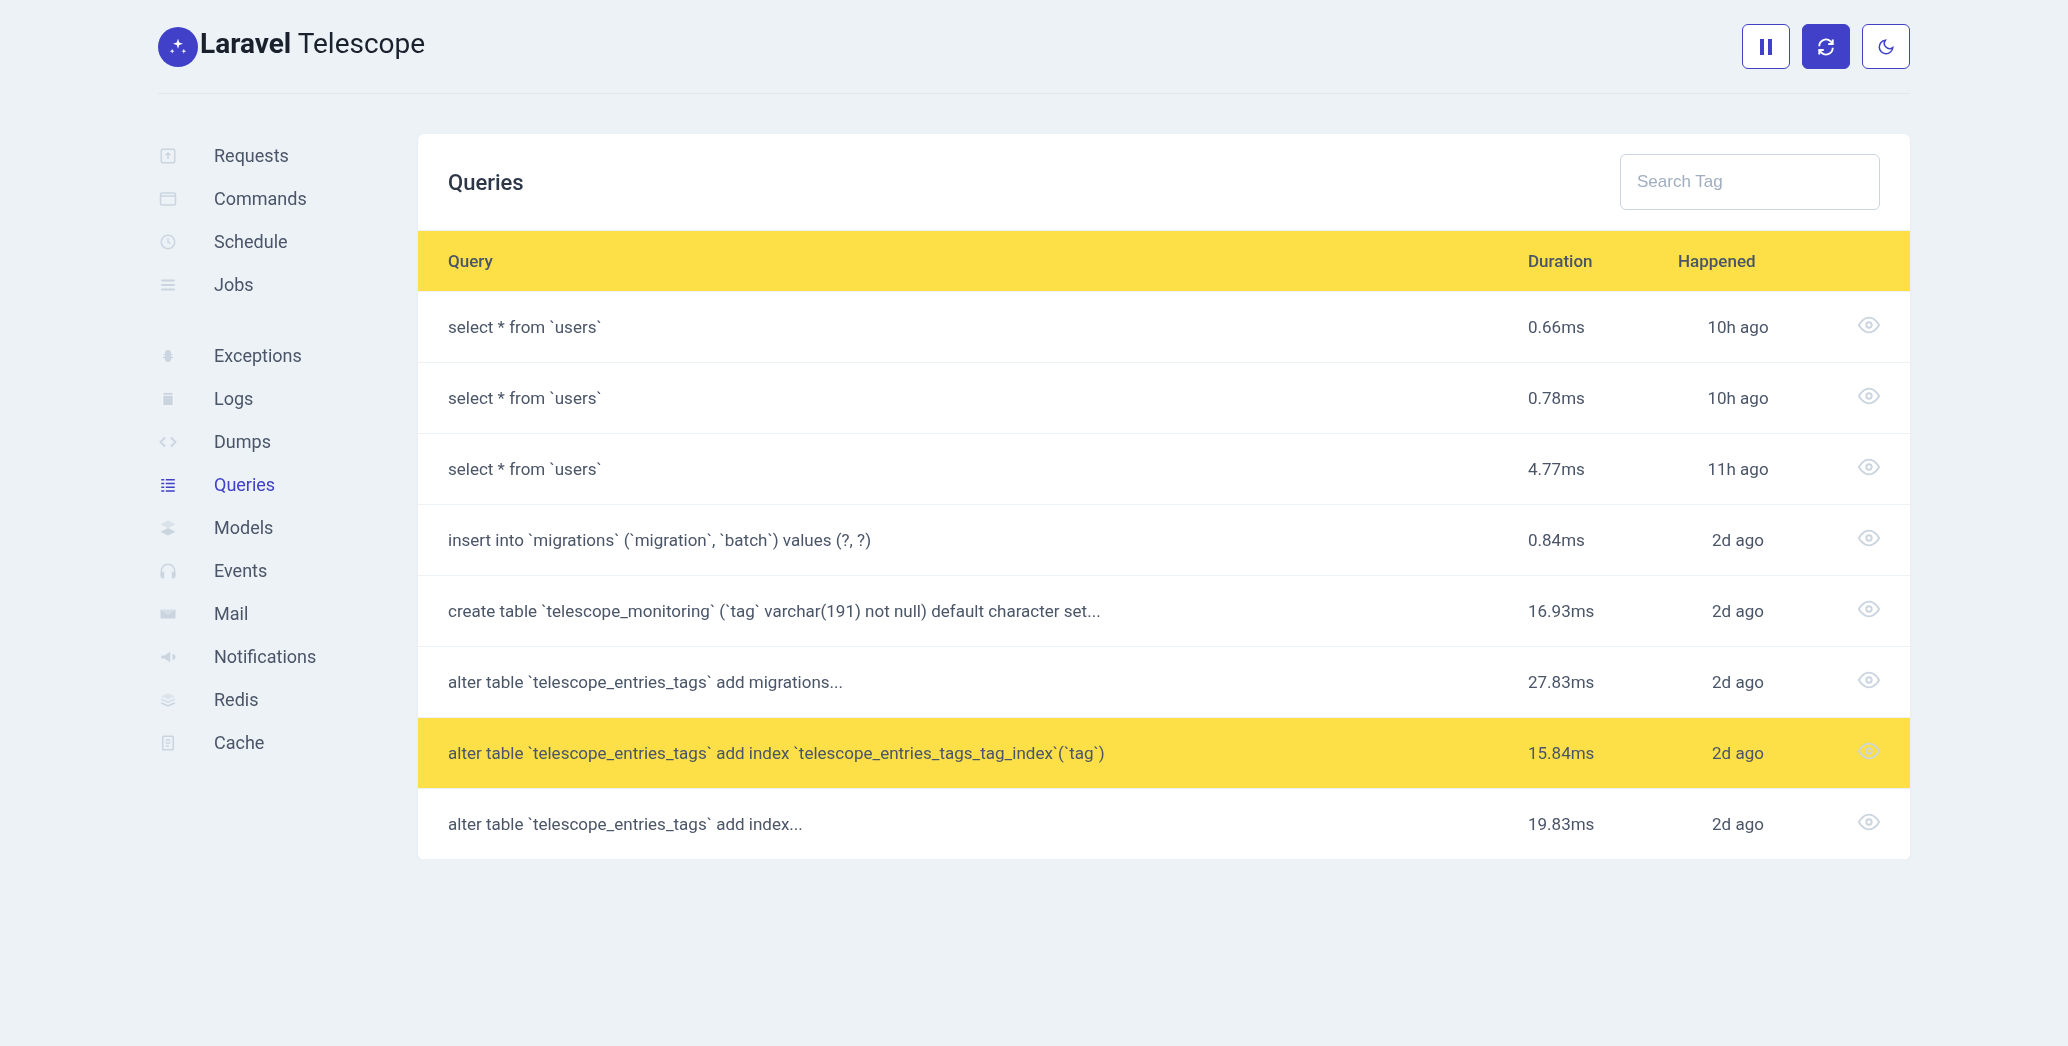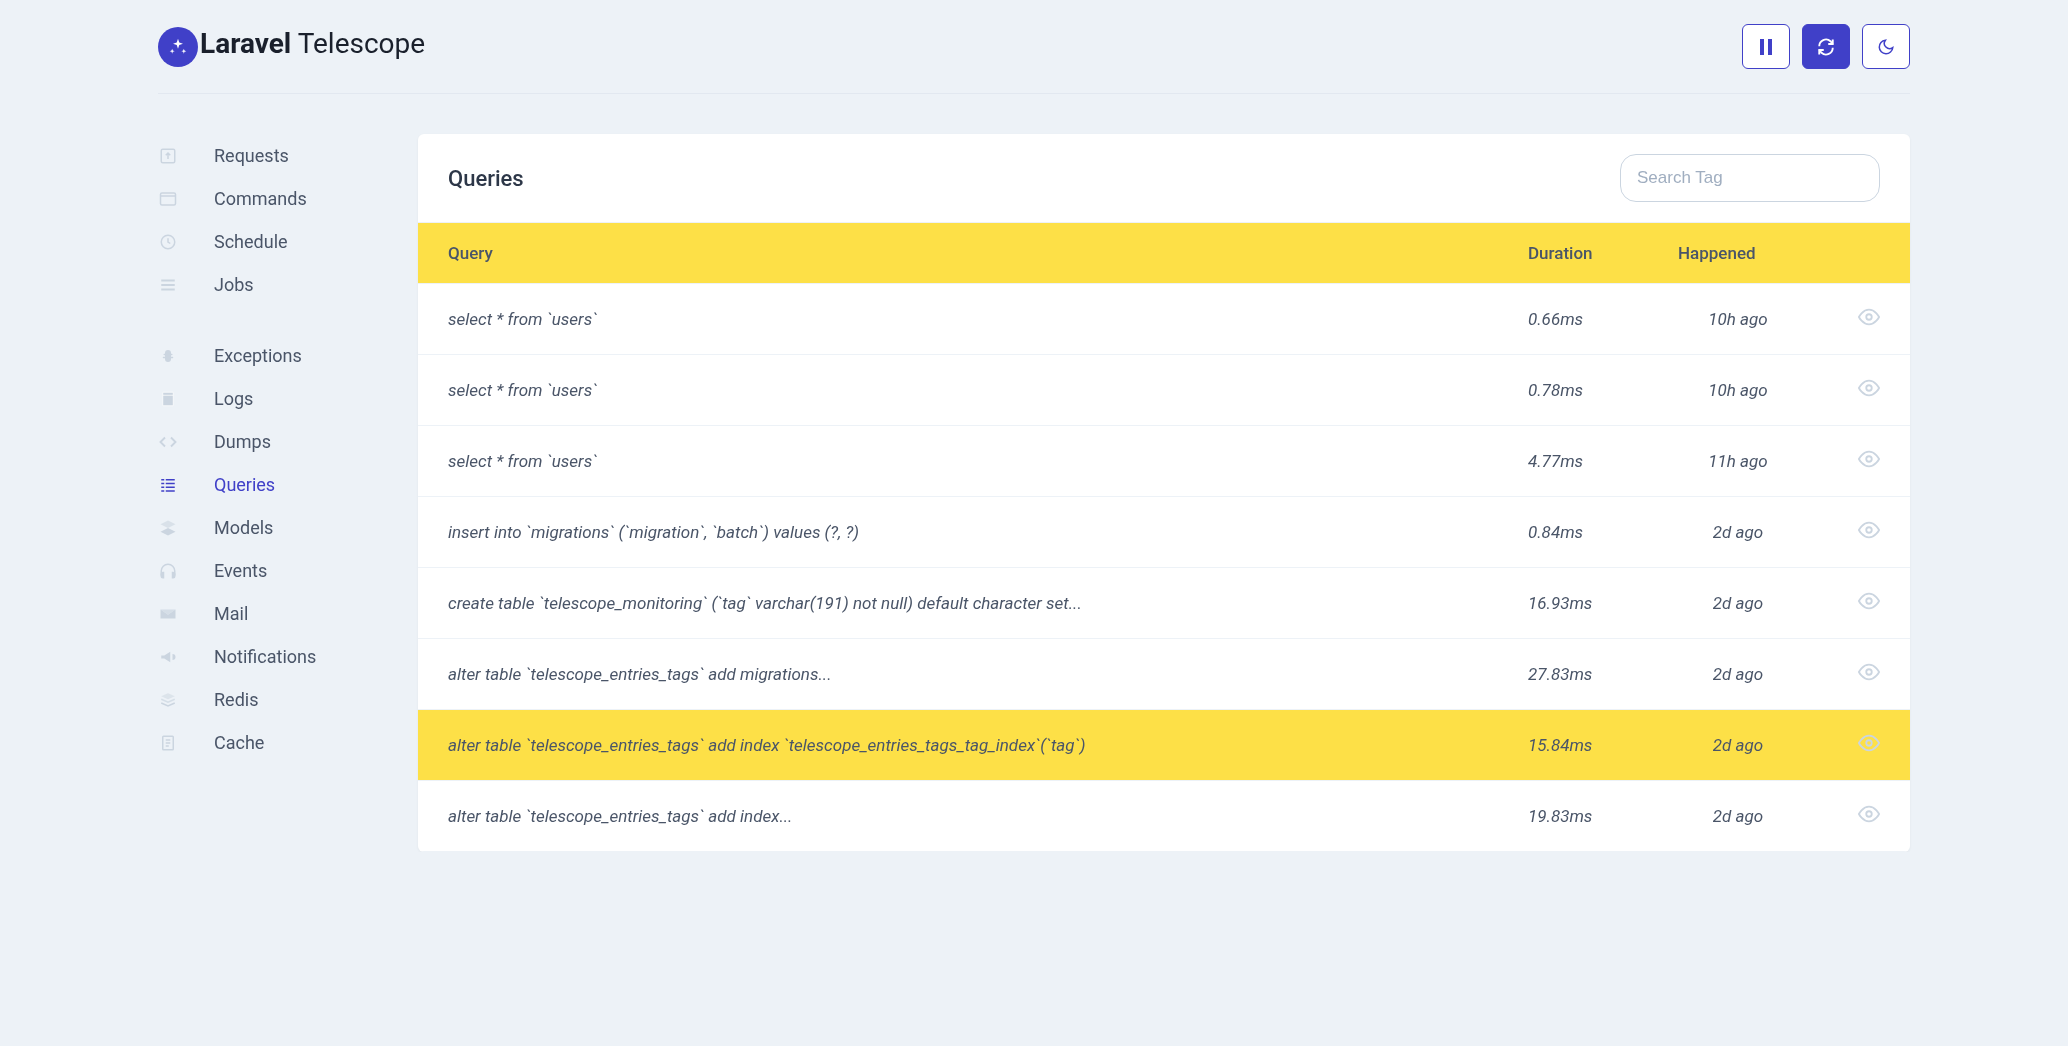--- a/index.html
+++ b/index.html
@@ -120,24 +120,24 @@
       align-items: center;
       padding: 20px 30px;
     }
     .card-title {
       font-size: 22px;
       font-weight: 500;
       color: #2d3748;
     }
     .search-input {
       width: 260px;
-      height: 48px;
+      height: 56px;
       padding: 0 16px;
       border: 1px solid #cbd5e0;
-      border-radius: 16px;
+      border-radius: 6px;
       font-size: 17px;
       color: #4d7c0f;
       background: white;
     }
     .search-input::placeholder {
       color: #a0aec0;
     }
     .table {
       width: 100%;
       border-collapse: collapse;
@@ -162,21 +162,20 @@
       border-bottom: 1px solid #edf2f7;
     }
     .table tbody tr.highlight {
       background: #fde047;
     }
     .table td {
       padding: 22px 30px;
       font-size: 17px;
       color: #4a5568;
       vertical-align: middle;
-      font-style: italic;
     }
     .td-query {
       white-space: nowrap;
       overflow: hidden;
       text-overflow: ellipsis;
       max-width: 0;
     }
     .td-happened { text-align: center; }
     .td-action { text-align: right; }
     .eye-icon {

